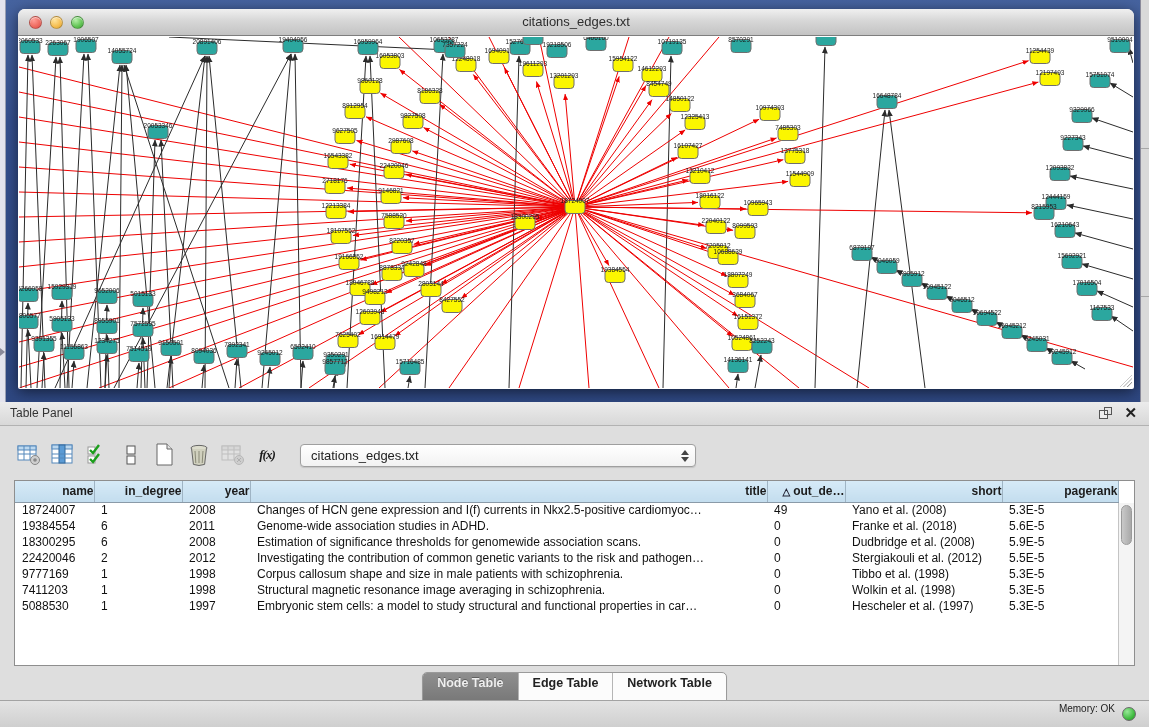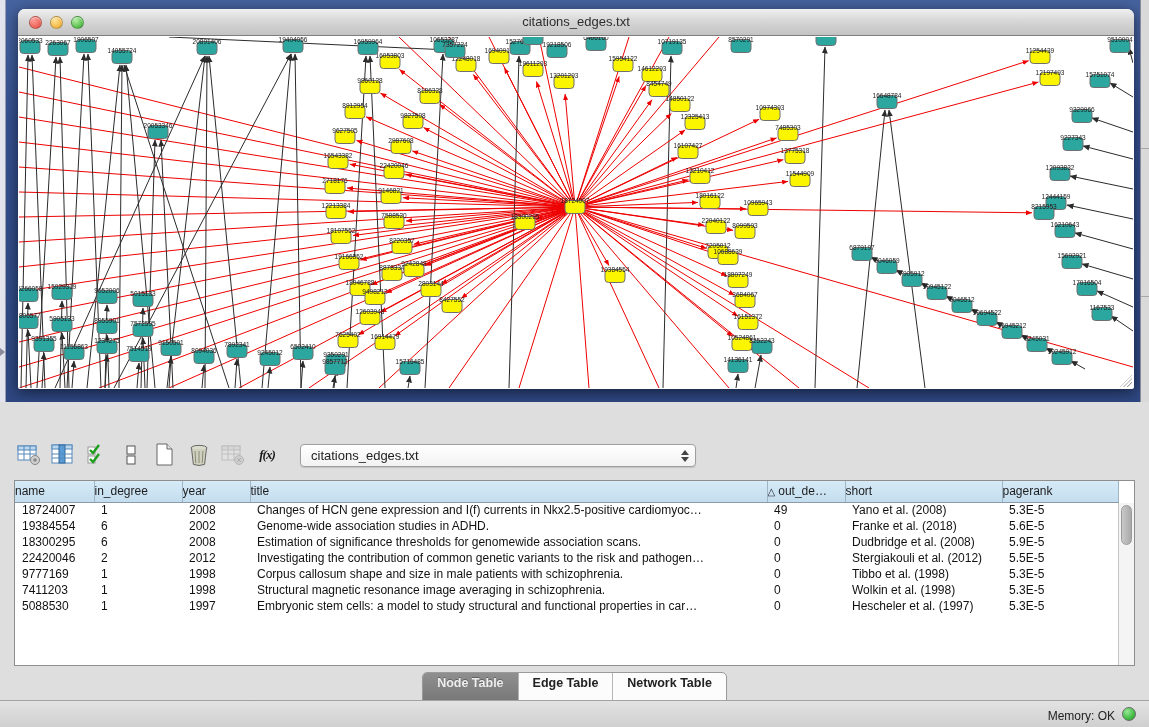--- a/index.html
+++ b/index.html
@@ -66,42 +66,42 @@
     display:flex; flex-direction:column; align-items:center; justify-content:center; gap:2px; }
   .net-select .stepper i { width:0; height:0; border-left:4px solid transparent; border-right:4px solid transparent; }
   .net-select .stepper i.up { border-bottom:5px solid #444; }
   .net-select .stepper i.down { border-top:5px solid #444; }
 
   .table-wrap { position:absolute; left:14px; top:78px; width:1121px; height:186px;
     background:#fff; border:1px solid #8e8e8e; overflow:hidden; }
   table.data { border-collapse:collapse; table-layout:fixed; width:1103px; font-size:12px; color:#111; }
   table.data th { height:21px; background:linear-gradient(#d6eaf7,#c3ddee);
     border-right:1px solid #9fb4c4; border-bottom:1px solid #8a9aa8;
-    font-weight:normal; font-size:12px; color:#1c1c1c; text-align:left; overflow:hidden; white-space:nowrap; }
+    font-weight:bold; font-size:12px; color:#1c1c1c; text-align:right; overflow:hidden; white-space:nowrap; }
   table.data td { height:16px; padding:0 0 0 7px; border:none; overflow:hidden;
     white-space:nowrap; text-overflow:ellipsis; }
   .sort-glyph { font-size:10px; color:#223; margin-right:3px; }
   .vscroll { position:absolute; right:0; top:22px; bottom:0; width:16px;
     background:#f4f4f4; border-left:1px solid #c4c4c4; }
   .vscroll .thumb { position:absolute; left:2px; top:2px; width:11px; height:40px;
     border-radius:6px; background:linear-gradient(90deg,#c9c9c9,#a9a9a9); border:1px solid #9a9a9a; }
 
   .tabs-row { position:absolute; left:0; top:270px; width:1149px; display:flex; justify-content:center; }
   .tab-group { display:flex; border:1px solid #9a9a9a; border-radius:5px; overflow:hidden;
     background:#fcfcfc; box-shadow:0 1px 1px rgba(0,0,0,.15); }
   .tab { padding:2px 14px 21px; font-size:12.5px; font-weight:bold; color:#222;
     border-right:1px solid #b5b5b5; line-height:16px; }
   .tab:last-child { border-right:none; }
   .tab.selected { background:linear-gradient(#8f8f8f,#6f6f6f); color:#efefef;
     text-shadow:0 -1px 0 rgba(0,0,0,.3); }
 
   
   .status-bar { position:absolute; left:0; top:700px; width:1149px; height:27px;
     background:linear-gradient(#e3e3e3,#cfcfcf); border-top:1px solid #a3a3a3; }
-  .memory { position:absolute; right:34px; top:8px; font-size:12px; color:#222; }
+  .memory { position:absolute; right:34px; top:2px; font-size:10px; color:#222; }
   .mem-dot { position:absolute; right:13px; top:6px; width:14px; height:14px; border-radius:50%;
     border:1px solid #6a6a6a;
     background:radial-gradient(circle at 35% 30%, #97e897, #3cb93c 65%, #2b8f2b); }
 </style>
 </head>
 <body>
 
 <div class="desktop">
   <div class="left-strip">
       <div class="grab"></div>
@@ -516,20 +516,28 @@
           <text x="316" y="326.5" text-anchor="middle" font-size="6.5" fill="#1A1A1A">9857712</text>
         </svg>
       </div>
     <div class="grip"></div>
   </div>
 
   <div class="right-strip"></div>
 </div>
 
 <div class="table-panel">
+  <div class="panel-header">
+    <span class="panel-title">Table Panel</span>
+    <span class="float-btn">
+        <span class="b1"></span>
+        <span class="b2"></span>
+      </span>
+    <span class="close-btn">✕</span>
+  </div>
 
   <div class="panel-toolbar">
     <span class="tb-icon">
       <svg width="24" height="22">
           <rect x="1" y="2" width="18" height="14" fill="#fff" stroke="#5588bb"></rect>
           <rect x="1" y="2" width="18" height="4" fill="#bcd8ef" stroke="#5588bb"></rect>
           <line x1="7" y1="2" x2="7" y2="16" stroke="#5588bb"></line>
           <line x1="13" y1="2" x2="13" y2="16" stroke="#5588bb"></line>
           <line x1="1" y1="10" x2="19" y2="10" stroke="#5588bb"></line>
           <circle cx="18" cy="16" r="4.5" fill="#cfcfcf" stroke="#888"></circle>
@@ -621,21 +629,21 @@
             <td>1</td>
             <td>2008</td>
             <td>Changes of HCN gene expression and I(f) currents in Nkx2.5-positive cardiomyoc…</td>
             <td>49</td>
             <td>Yano et al. (2008)</td>
             <td>5.3E-5</td>
           </tr>
           <tr>
             <td>19384554</td>
             <td>6</td>
-            <td>2002</td>
+            <td>2011</td>
             <td>Genome-wide association studies in ADHD.</td>
             <td>0</td>
             <td>Franke et al. (2018)</td>
             <td>5.6E-5</td>
           </tr>
           <tr>
             <td>18300295</td>
             <td>6</td>
             <td>2008</td>
             <td>Estimation of significance thresholds for genomewide association scans.</td>

